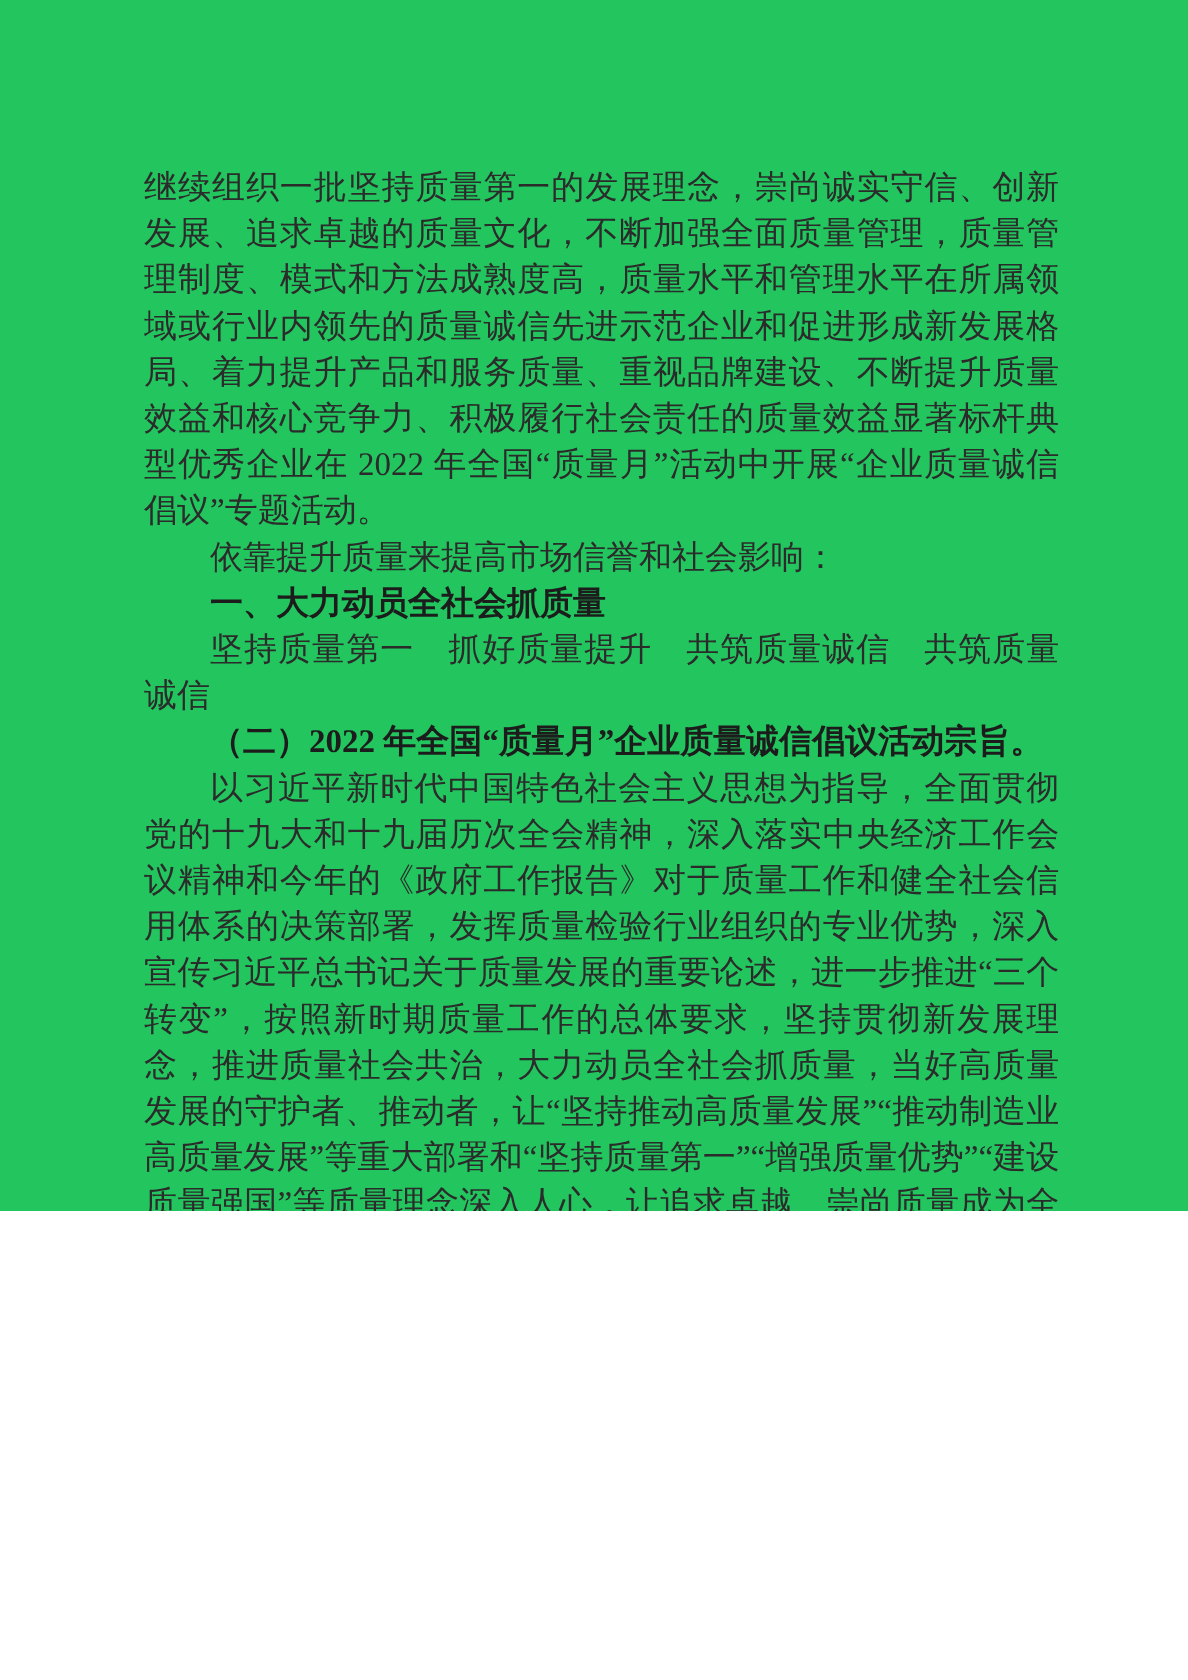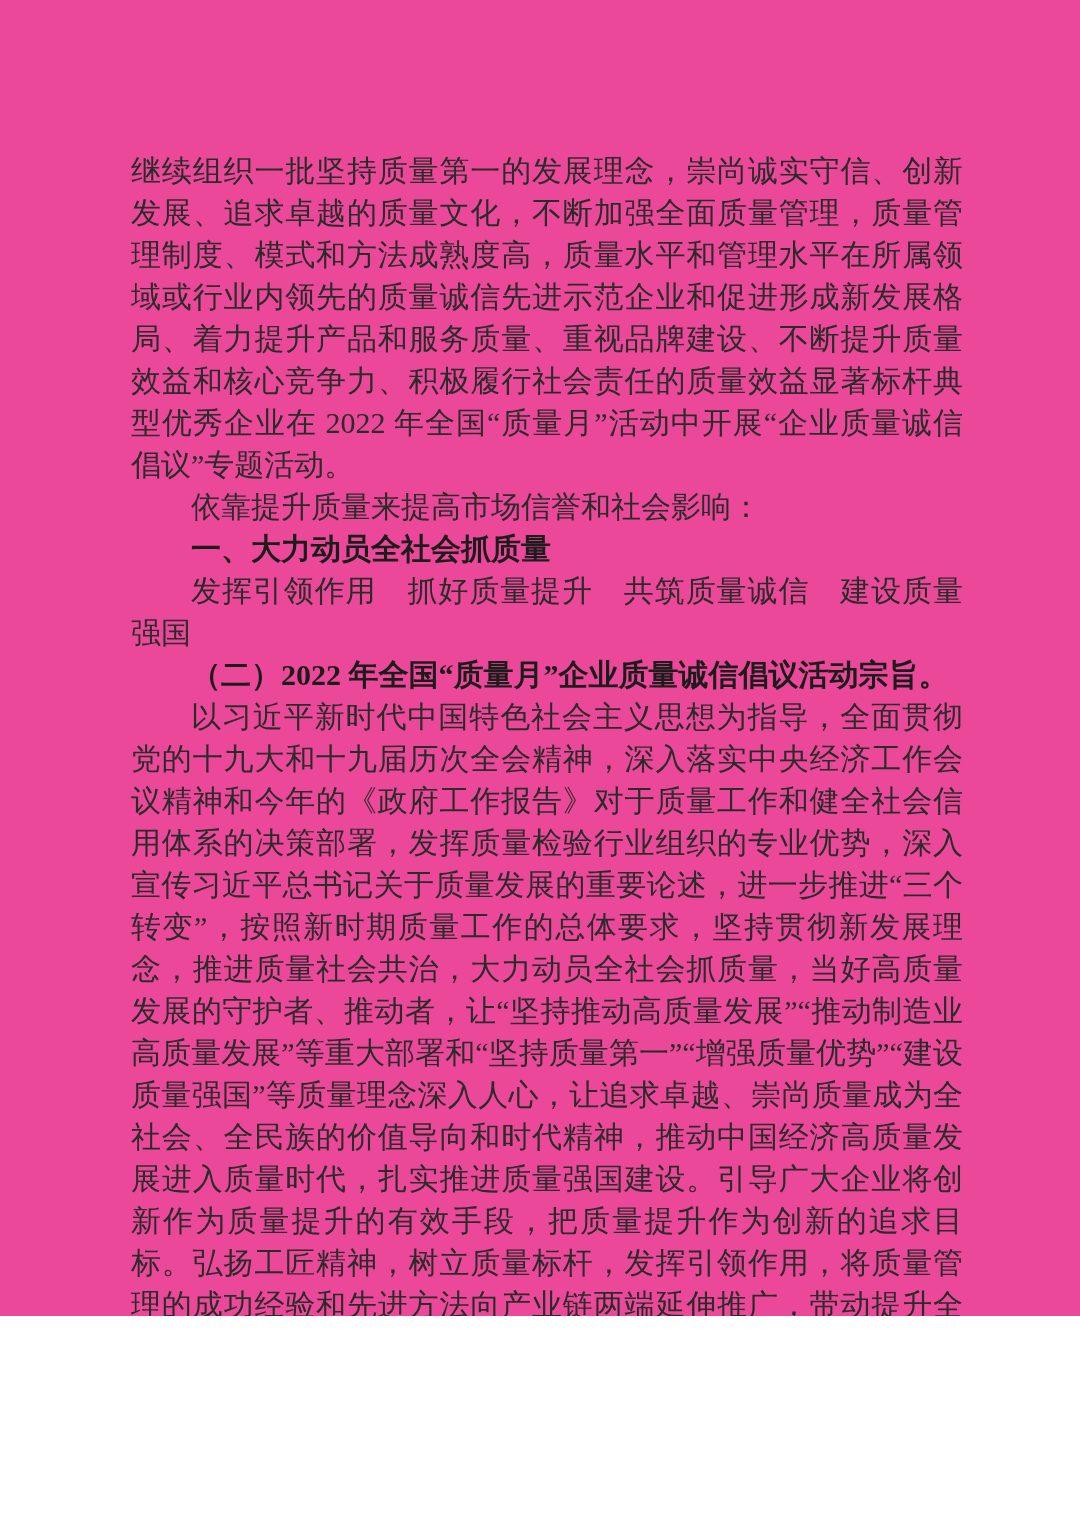--- a/index.html
+++ b/index.html
@@ -3,22 +3,22 @@
 <meta charset="utf-8">
 <style>
   html, body {
     margin: 0;
     padding: 0;
     background: #ffffff;
   }
   .page {
     position: relative;
     width: 1080px;
-    height: 1316px;
-    background: #ec4899;
+    height: 1101px;
+    background: #22c55e;
     overflow: hidden;
     font-family: "Liberation Serif", "DejaVu Serif", serif;
   }
   .content {
     position: absolute;
     left: 131px;
     top: 150px;
     width: 832px;
     color: #2b2b2b;
     font-size: 30px;
@@ -51,18 +51,18 @@
   }
 </style>
 </head>
 <body>
 
 <div class="page">
   <div class="content">
     <p class="para">继续组织一批坚持质量第一的发展理念，崇尚诚实守信、创新发展、追求卓越的质量文化，不断加强全面质量管理，质量管理制度、模式和方法成熟度高，质量水平和管理水平在所属领域或行业内领先的质量诚信先进示范企业和促进形成新发展格局、着力提升产品和服务质量、重视品牌建设、不断提升质量效益和核心竞争力、积极履行社会责任的质量效益显著标杆典型优秀企业在 2022 年全国“质量月”活动中开展“企业质量诚信倡议”专题活动。</p>
     <p class="para indent">依靠提升质量来提高市场信誉和社会影响：</p>
     <p class="para indent h1">一、大力动员全社会抓质量</p>
-    <p class="para indent">发挥引领作用　抓好质量提升　共筑质量诚信　建设质量强国</p>
+    <p class="para indent">坚持质量第一　抓好质量提升　共筑质量诚信　共筑质量诚信</p>
     <p class="para indent h2">（二）2022 年全国“质量月”企业质量诚信倡议活动宗旨。</p>
     <p class="para indent">以习近平新时代中国特色社会主义思想为指导，全面贯彻党的十九大和十九届历次全会精神，深入落实中央经济工作会议精神和今年的《政府工作报告》对于质量工作和健全社会信用体系的决策部署，发挥质量检验行业组织的专业优势，深入宣传习近平总书记关于质量发展的重要论述，进一步推进“三个转变”，按照新时期质量工作的总体要求，坚持贯彻新发展理念，推进质量社会共治，大力动员全社会抓质量，当好高质量发展的守护者、推动者，让“坚持推动高质量发展”“推动制造业高质量发展”等重大部署和“坚持质量第一”“增强质量优势”“建设质量强国”等质量理念深入人心，让追求卓越、崇尚质量成为全社会、全民族的价值导向和时代精神，推动中国经济高质量发展进入质量时代，扎实推进质量强国建设。引导广大企业将创新作为质量提升的有效手段，把质量提升作为创新的追求目标。弘扬工匠精神，树立质量标杆，发挥引领作用，将质量管理的成功经验和先进方法向产业链两端延伸推广，带动提升全产业链的质量水平。督促企业落实质量安全主体责任，加强质量诚信自律，进一步提升产品和服务质量水平，依靠提升质量来提高市场信誉和社会影响。广泛开展群众性质量活动，推动全社会着力提升质量、培育品牌，发挥质量标杆企业的示范引领作用，发挥市场机制的作用，通过公平竞争、优胜劣汰，</p>
   </div>
   <div class="pageno">— 3 —</div>
 </div>
 
 </body></html>

